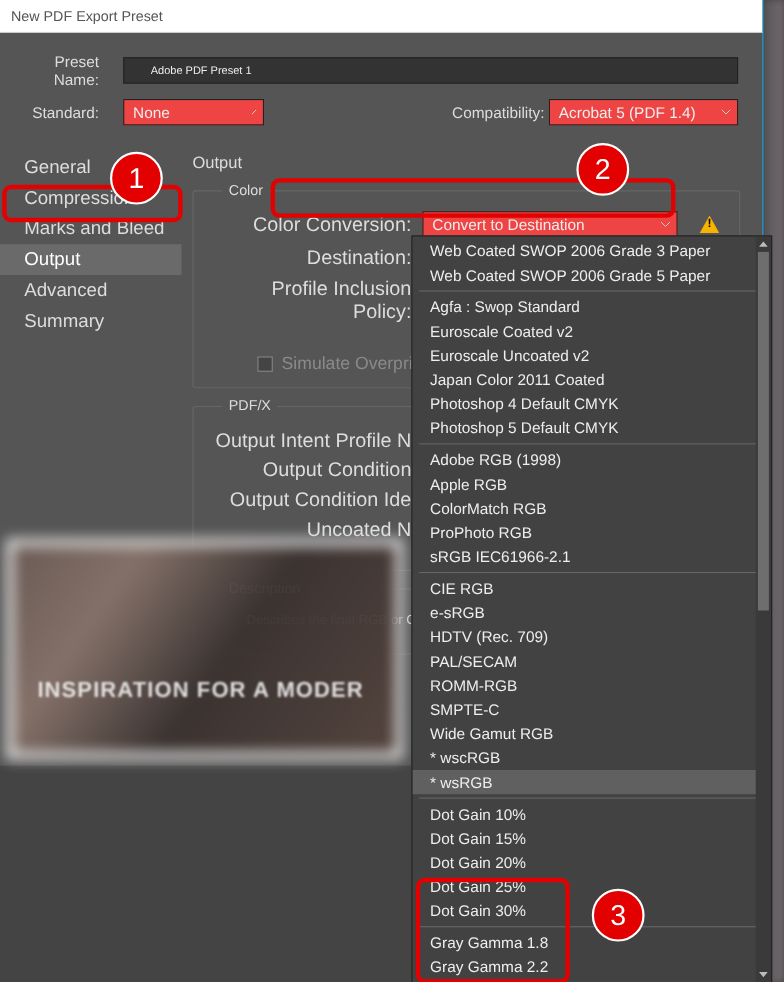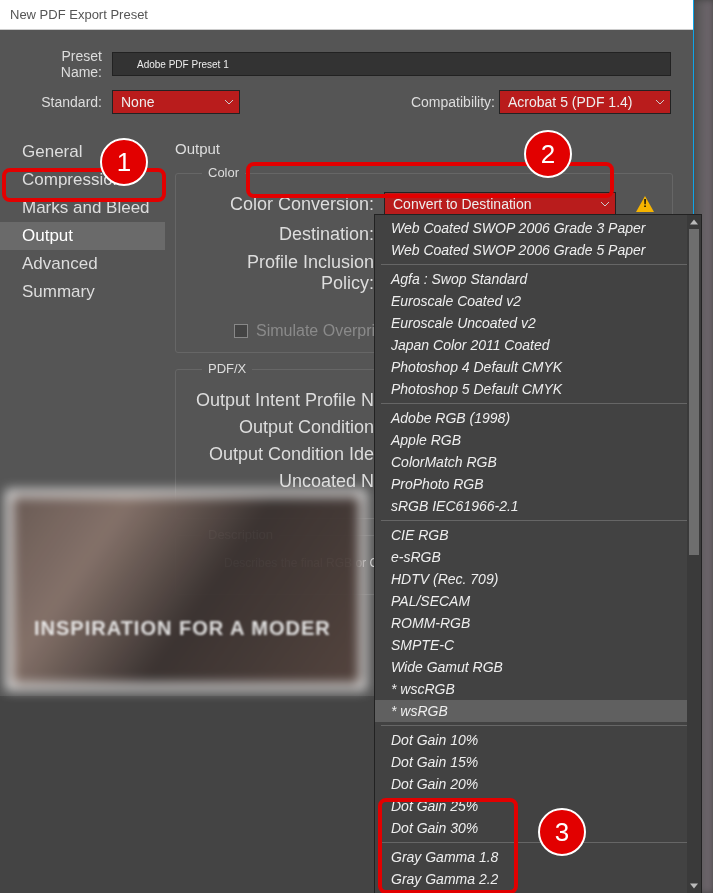--- a/index.html
+++ b/index.html
@@ -22,33 +22,33 @@
     background: #fff;
     color: #555;
     font-size: 13px;
     padding: 7px 10px;
     border-bottom: 1px solid #ccc;
   }
   .header {
     padding: 18px 22px 8px 22px;
   }
   .row { display: flex; align-items: center; margin-bottom: 10px; }
-  .lbl { color: #ddd; font-size: 14px; width: 90px; text-align: right; padding-right: 10px; }
+  .lbl { color: #ddd; font-size: 14px; width: 90px; text-align: right; padding-right: 22px; }
   .lbl-wide { color: #ddd; font-size: 14px; text-align: right; }
   .text-input {
     flex: 1;
     background: #333;
     border: 1px solid #222;
     color: #eee;
     font-size: 10px;
     padding: 3px 24px;
     height: 24px;
   }
   .select {
-    background: #b91c1c;
+    background: #ef4444;
     border: 1px solid #222;
     color: #eee;
     font-size: 14px;
     padding: 2px 22px 2px 8px;
     height: 24px;
     position: relative;
     display: flex;
     align-items: center;
   }
   .select::after {
@@ -312,21 +312,21 @@
         <div class="description-text">Describes the final RGB or CMYK ou</div>
       </div>
     </div>
   </div>
 
   <div class="bottom-img"></div>
   <div class="bottom-img-text">INSPIRATION FOR A MODER</div>
 </div>
 
 <div class="dropdown-menu">
-  <div id="menu-list" style="padding:2px 0;font-style:italic;">
+  <div id="menu-list" style="padding:2px 0;">
       <div class="menu-item">Web Coated SWOP 2006 Grade 3 Paper</div>
       <div class="menu-item">Web Coated SWOP 2006 Grade 5 Paper</div>
       <div class="menu-sep"></div>
       <div class="menu-item">Agfa : Swop Standard</div>
       <div class="menu-item">Euroscale Coated v2</div>
       <div class="menu-item">Euroscale Uncoated v2</div>
       <div class="menu-item">Japan Color 2011 Coated</div>
       <div class="menu-item">Photoshop 4 Default CMYK</div>
       <div class="menu-item">Photoshop 5 Default CMYK</div>
       <div class="menu-sep"></div>

